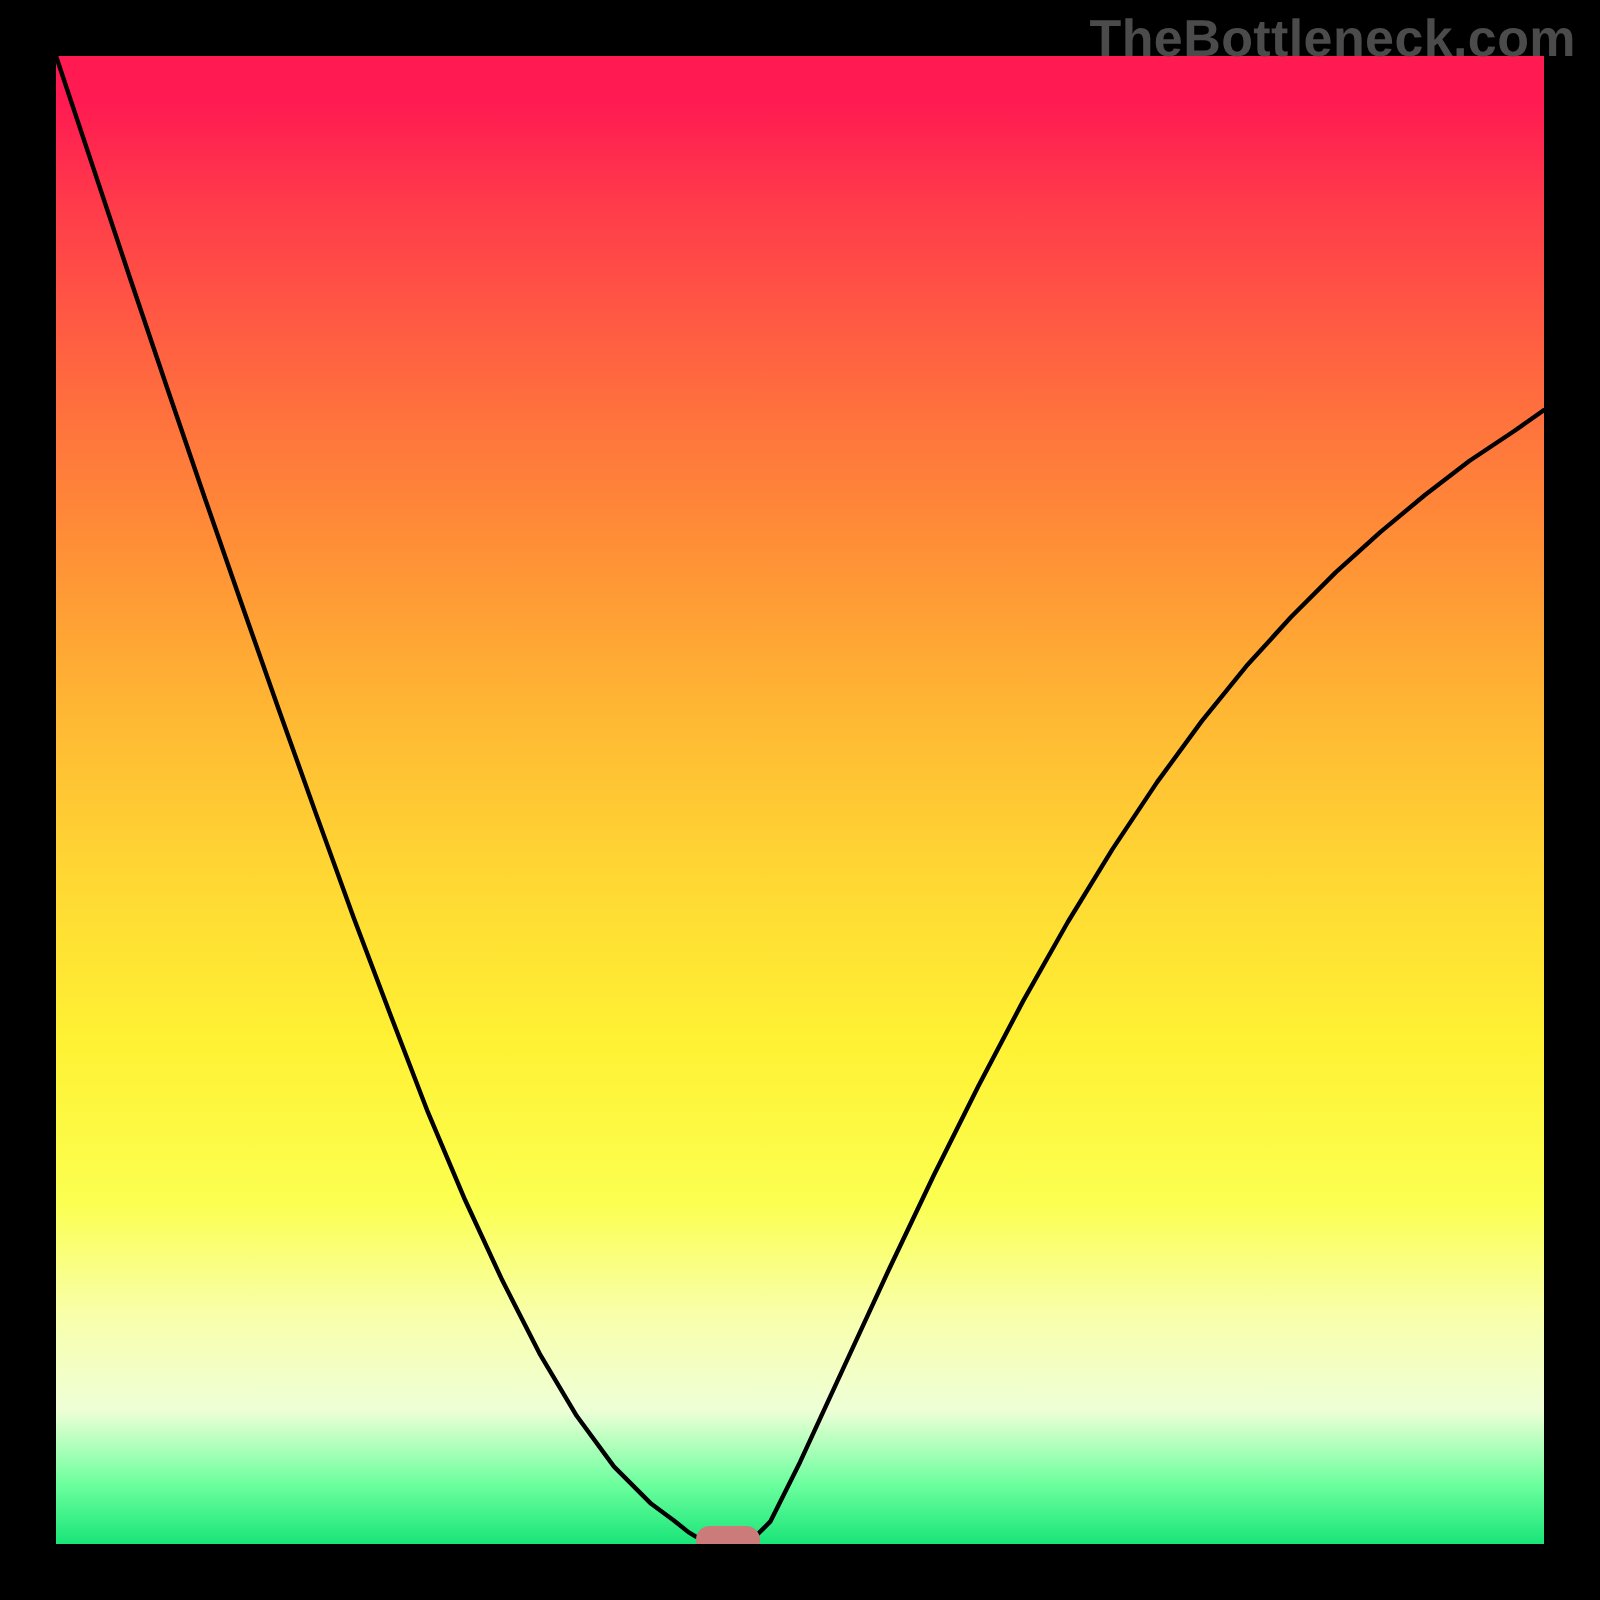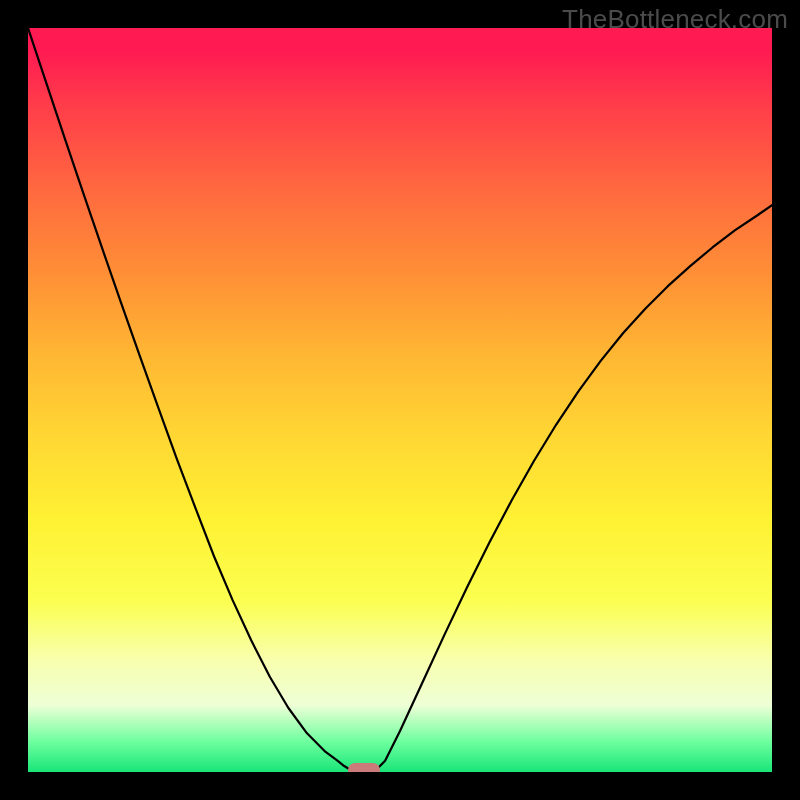--- a/index.html
+++ b/index.html
@@ -16,21 +16,21 @@
     height: 800px;
     background: #000000;
     box-sizing: border-box;
   }
   .watermark {
     position: absolute;
     top: 4px;
     right: 12px;
     color: #4b4b4b;
     font-size: 26px;
-    font-weight: 400;
+    font-weight: 700;
     letter-spacing: 0.2px;
     z-index: 3;
   }
   .plot-area {
     position: absolute;
     left: 28px;
     top: 28px;
     width: 744px;
     height: 744px;
     overflow: hidden;

